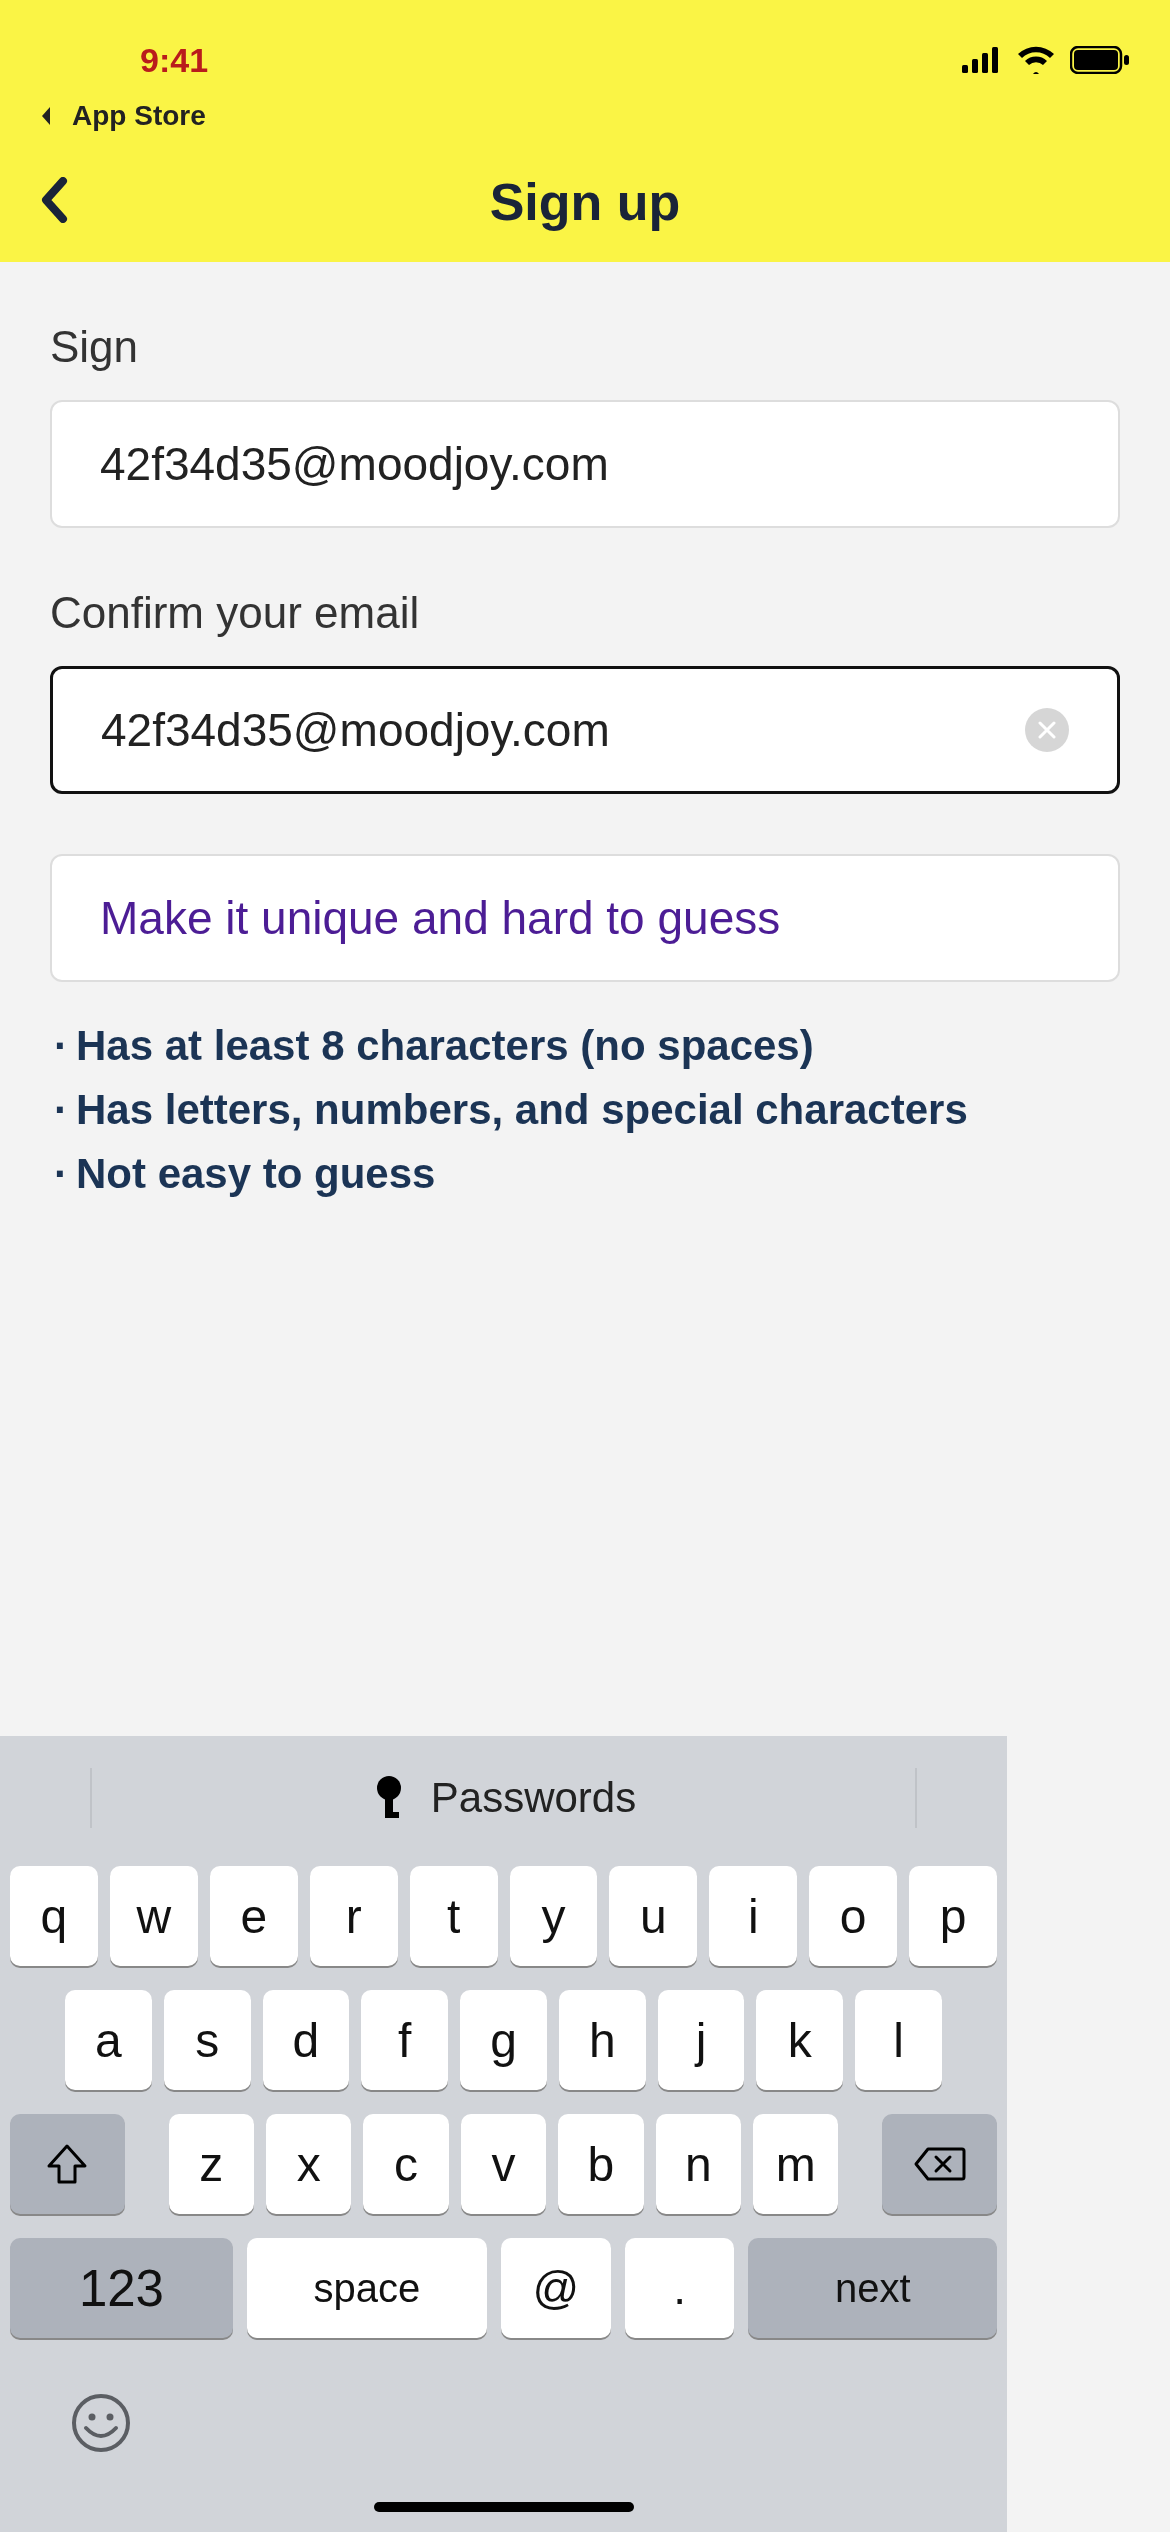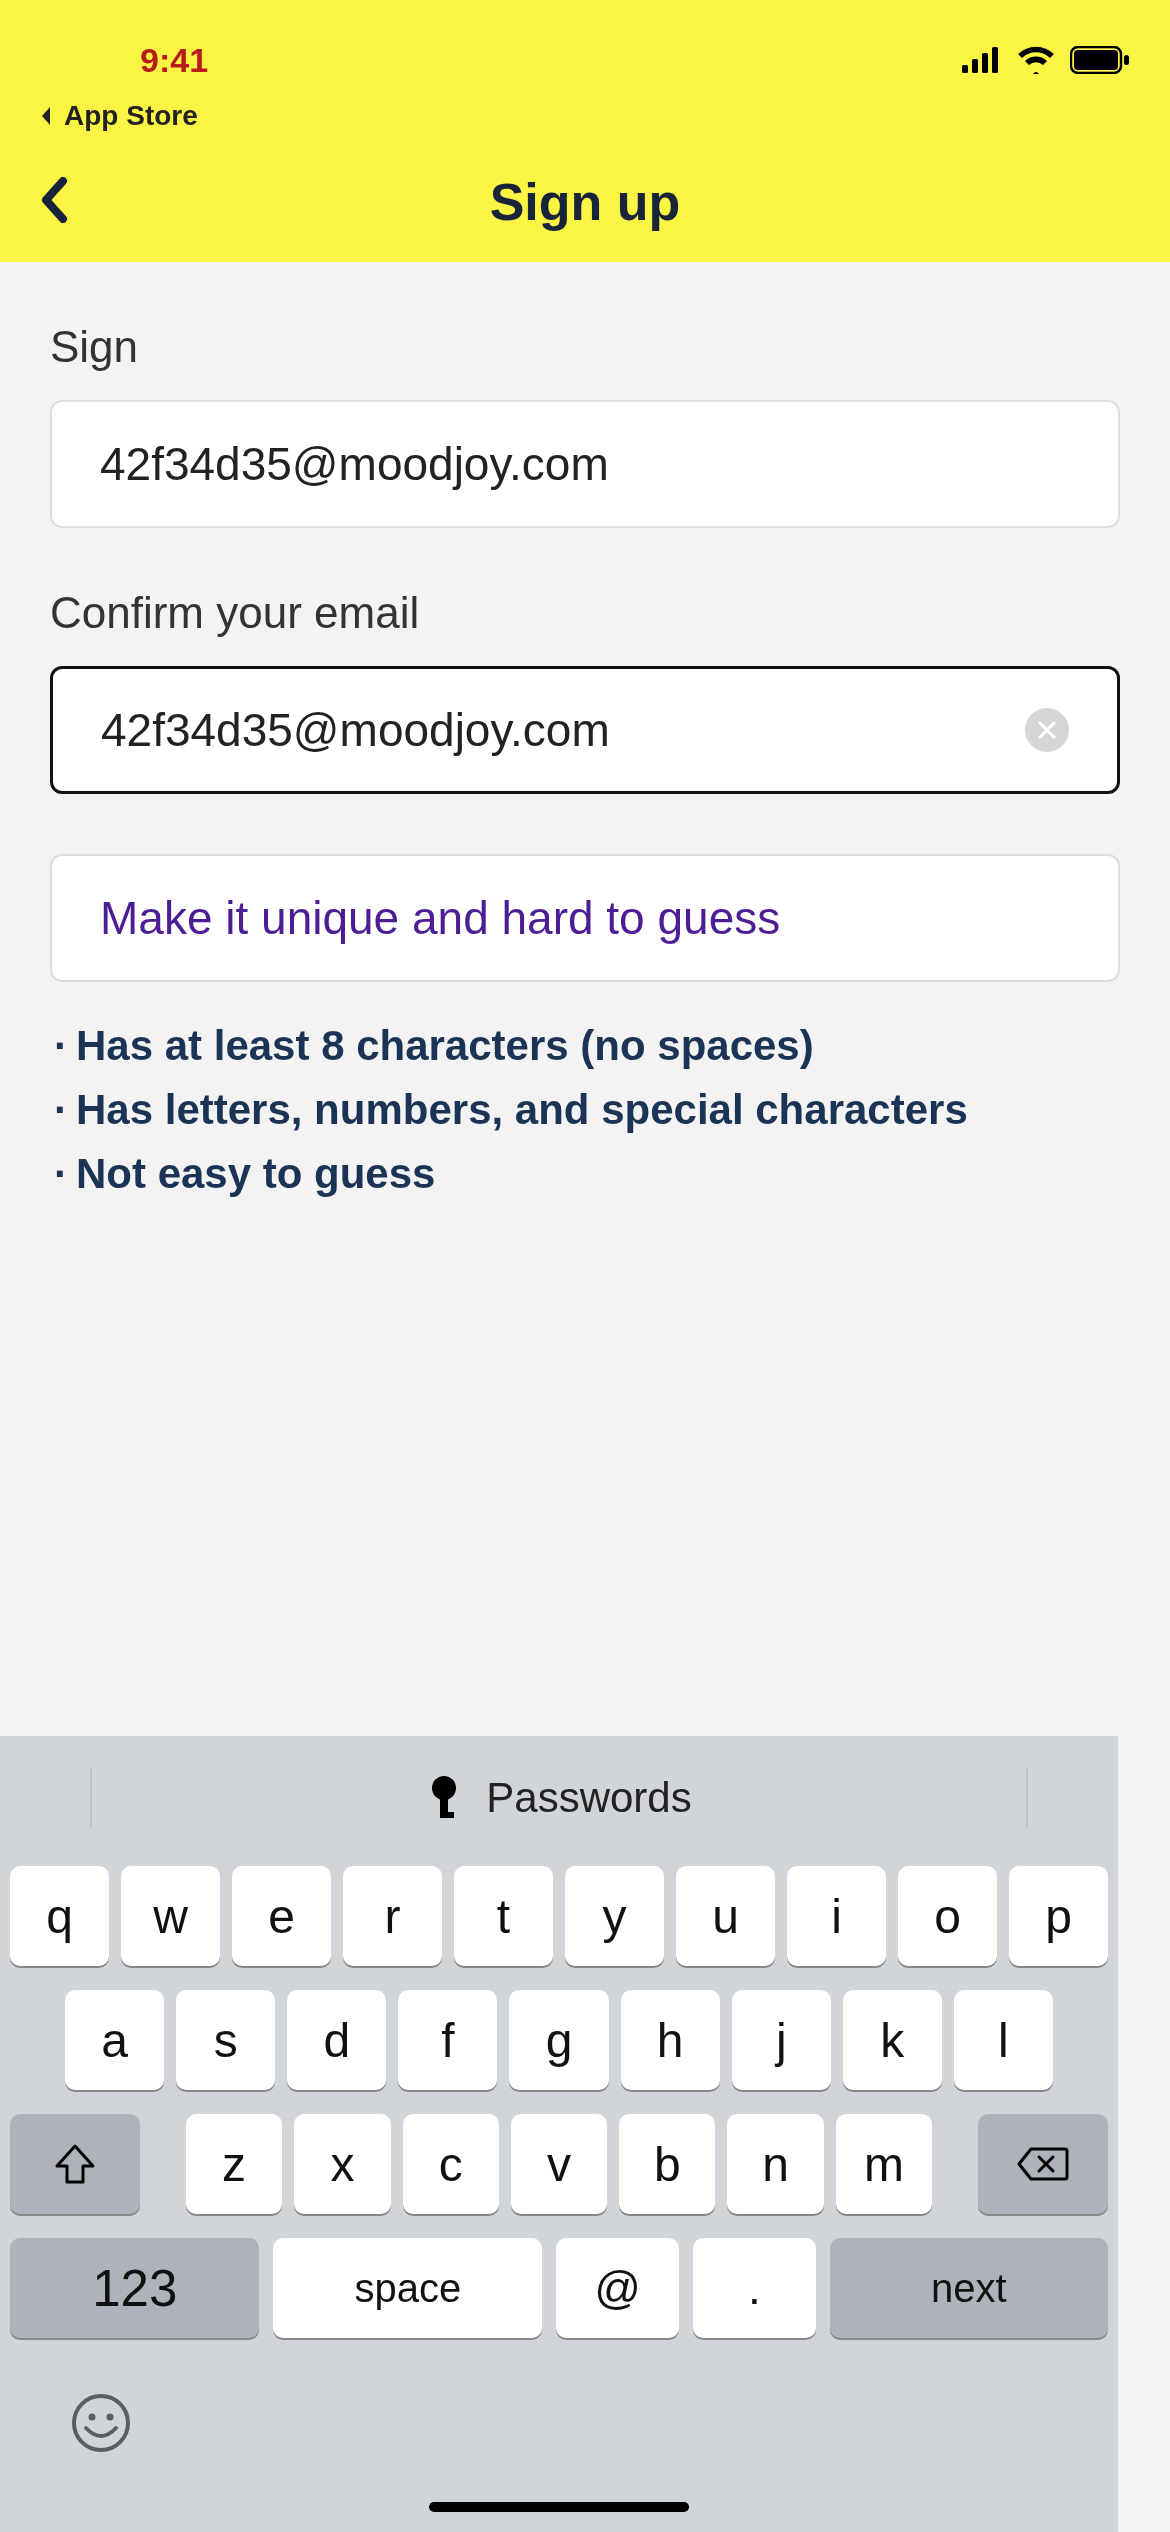--- a/index.html
+++ b/index.html
@@ -1,37 +1,37 @@
 <!DOCTYPE html>
 <html><head>
 <meta charset="utf-8">
 <style>
   * { box-sizing: border-box; margin: 0; padding: 0; }
   html, body { width: 1170px; height: 2532px; font-family: -apple-system, Helvetica, Arial, sans-serif; background: #f3f3f3; overflow: hidden; }
   .status-bar { height: 100px; background: #faf445; display: flex; align-items: center; justify-content: space-between; padding: 20px 40px 0 40px; }
   .status-time { font-size: 34px; font-weight: 700; color: #b91c1c; padding-left: 100px; }
   .status-icons { display: flex; align-items: center; gap: 14px; }
-  .back-appstore { background: #faf445; padding: 0 50px 10px 38px; font-size: 28px; font-weight: 600; color: #222; display: flex; align-items: center; gap: 10px; }
+  .back-appstore { background: #faf445; padding: 0 50px 10px 38px; font-size: 28px; font-weight: 600; color: #222; display: flex; align-items: center; gap: 18px; }
   .nav-bar { background: #faf445; height: 120px; display: flex; align-items: center; position: relative; }
   .nav-back { position: absolute; left: 38px; }
   .nav-title { width: 100%; text-align: center; font-size: 52px; font-weight: 800; color: #1a2438; }
   .form-area { padding: 60px 50px 0 50px; background: #f3f3f3; }
   .field-label { font-size: 44px; font-weight: 500; color: #333; margin-bottom: 28px; }
   .label-row { display: flex; justify-content: space-between; align-items: baseline; margin-bottom: 28px; }
   .show-link { font-size: 42px; color: #1f6fe0; font-weight: 500; }
   .text-input { width: 100%; height: 128px; border: 2px solid #ddd; border-radius: 12px; background: #fff; padding: 0 48px; font-size: 46px; color: #222; display: flex; align-items: center; position: relative; }
   .text-input.focused { border: 3px solid #111; }
   .text-input .value { flex: 1; }
   .text-input .placeholder { color: #4c1d95; font-weight: 500; }
   .clear-btn { width: 44px; height: 44px; border-radius: 22px; background: #d6d6d6; display: flex; align-items: center; justify-content: center; color: #fff; font-size: 26px; }
   .field-group { margin-bottom: 60px; }
   .rules { margin-top: 32px; font-size: 42px; line-height: 1.52; color: #1b3455; font-weight: 700; padding-left: 2px; }
   .rules .dot { padding: 0 8px 0 2px; }
   
-  .keyboard { position: absolute; bottom: 0; left: 0; width: 1118px; background: #d1d4d9; padding-top: 12px; }
+  .keyboard { position: absolute; bottom: 0; left: 0; width: 1007px; background: #d1d4d9; padding-top: 12px; }
   .kb-suggest { height: 100px; display: flex; align-items: center; justify-content: center; gap: 24px; font-size: 42px; color: #222; font-weight: 500; }
   .kb-sep { width: 2px; height: 60px; background: #c0c3c8; position: absolute; }
   .kb-rows { padding: 18px 10px 10px 10px; }
   .kb-row { display: flex; justify-content: center; gap: 12px; margin-bottom: 24px; }
   .key { background: #fff; border-radius: 10px; box-shadow: 0 2px 0 #888; height: 100px; display: flex; align-items: center; justify-content: center; font-size: 48px; color: #111; }
   .key.letter { width: 104px; }
   .key.fn { background: #adb2bb; }
   .kb-row.r1 .key { width: 104px; }
   .kb-row.r2 { padding: 0 55px; }
   .kb-row.r2 .key { width: 104px; }

